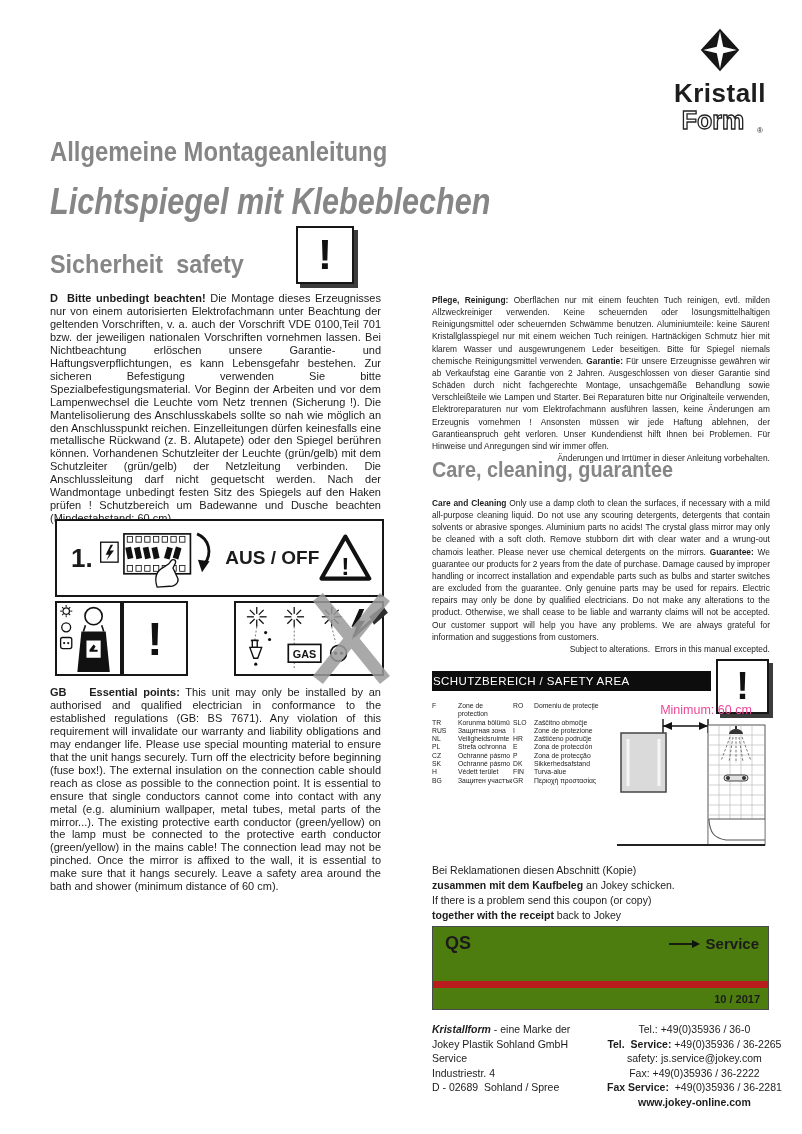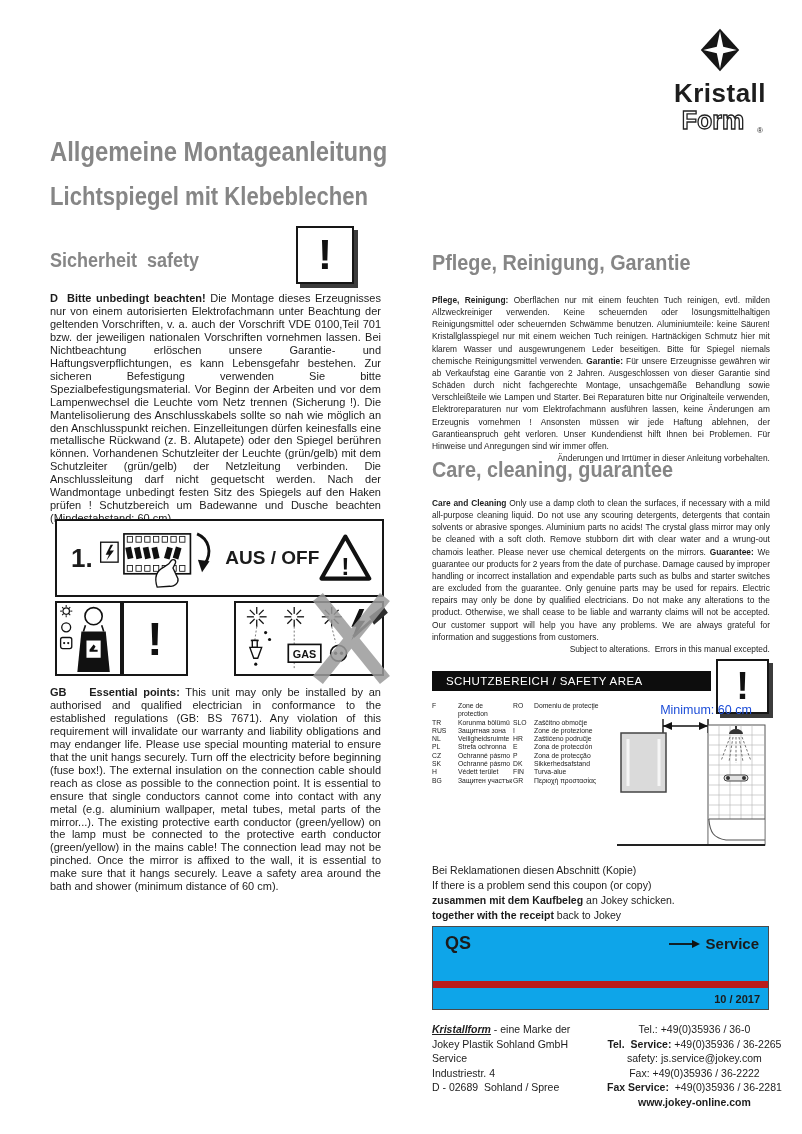--- a/index.html
+++ b/index.html
@@ -12,25 +12,25 @@
   .para{font-size:11px;line-height:12.95px;text-align:justify;color:#1c1c1c;}
   .para-sm{font-size:9.5px;line-height:12.15px;text-align:justify;color:#1c1c1c;
            width:384px;transform:scaleX(.88);transform-origin:0 0;}
   .note-right{text-align:right;}
   b,strong{font-weight:bold;}
   .warnbox{background:#fff;border:2.5px solid #161616;box-shadow:4px 4px 0 #3c3c3c;
            display:flex;align-items:center;justify-content:center;}
   .warnbox .bang{font-weight:bold;color:#111;font-family:"Liberation Sans",sans-serif;}
   .figbox{border:2px solid #161616;background:#fff;}
   .blackbar{background:#0d0d0d;color:#fff;font-size:11.5px;letter-spacing:.4px;
-            display:flex;align-items:center;padding-left:14px;box-sizing:border-box;}
+            display:flex;align-items:center;padding-left:1px;box-sizing:border-box;}
   .lrow{display:flex;font-size:6.8px;line-height:8.3px;color:#222;}
   .lc1{width:26px;}.lt1{width:55px;}.lc2{width:21px;}.lt2{flex:1;}
   .recl{font-size:10.5px;line-height:15px;color:#1c1c1c;}
-  .coupon{border:1.5px solid #4a4a4a;background:#0ea5e9;box-sizing:border-box;}
+  .coupon{border:1.5px solid #4a4a4a;background:#4d7c0f;box-sizing:border-box;}
   .coupon-date{position:absolute;left:0;right:0;bottom:0;height:21px;border-top:7px solid #b91c1c;
                display:flex;align-items:center;justify-content:flex-end;padding-right:8px;
                font-size:11px;font-weight:bold;}
   .foot{font-size:10.5px;line-height:14.5px;color:#1c1c1c;}
 </style>
 </head>
 <body>
 
 <div id="page">
 
@@ -46,25 +46,25 @@
       </svg>
     </div>
     <div style="text-align:center;font-size:26px;font-weight:bold;color:#1d1d1d;letter-spacing:.5px;margin-top:2px;">Kristall</div>
     <div style="text-align:center;margin-top:-3px;">
       <svg width="110" height="30" viewBox="0 0 110 30">
         <text x="48" y="23" text-anchor="middle" font-family="Liberation Sans, sans-serif" font-size="25" font-weight="bold" fill="#ffffff" stroke="#222" stroke-width="1.3">Form</text>
         <text x="92" y="27" font-family="Liberation Sans, sans-serif" font-size="8" fill="#222">®</text>
       </svg>
     </div>
   </div>
-  <div class="abs gray-head" style="left:50px;top:181px;font-size:26px;">
+  <div class="abs gray-head" style="left:50px;top:181px;font-size:36px;font-style:italic;">
     <span class="squeeze">Lichtspiegel mit Klebeblechen</span>
   </div>
 
-  <div class="abs gray-head" style="left:50px;top:249px;font-size:20px;">
+  <div class="abs gray-head" style="left:50px;top:249px;font-size:26px;">
     <span class="squeeze90">Sicherheit&nbsp; safety</span>
   </div>
 
   <div class="abs warnbox" style="left:296px;top:226px;width:54px;height:54px;">
     <span class="bang" style="font-size:42px;">!</span>
   </div>
 
   <div class="abs para" style="left:50px;top:292px;width:331px;">
     <b>D&nbsp; Bitte unbedingt beachten!</b><span> Die Montage dieses Erzeugnisses nur von einem autorisierten Elektrofachmann unter Beachtung der geltenden Vorschriften, v. a. auch der Vorschrift VDE 0100,Teil 701 bzw. der jeweiligen nationalen Vorschriften vornehmen lassen. Bei Nichtbeachtung erlöschen unsere Garantie- und Haftungsverpflichtungen, es kann Lebensgefahr bestehen. Zur sicheren Befestigung verwenden Sie bitte Spezialbefestigungsmaterial. Vor Beginn der Arbeiten und vor dem Lampenwechsel die Leuchte vom Netz trennen (Sicherung !). Die Mantelisolierung des Anschlusskabels sollte so nah wie möglich an den Anschlusspunkt reichen. Einzelleitungen dürfen keinesfalls eine metallische Rückwand (z. B. Alutapete) oder den Spiegel berühren können. Vorhandenen Schutzleiter der Leuchte (grün/gelb) mit dem Schutzleiter (grün/gelb) der Netzleitung verbinden. Die Anschlussleitung darf nicht gequetscht werden. Nach der Wandmontage unbedingt festen Sitz des Spiegels auf den Haken prüfen !  Schutzbereich um Badewanne und Dusche beachten (Mindestabstand: 60 cm).</span>
   </div>
@@ -184,23 +184,20 @@
         <line x1="82" y1="-6" x2="150" y2="78"></line>
         <line x1="150" y1="-6" x2="82" y2="78"></line>
       </g>
     </svg>
   </div>
 
   <div class="abs para" style="left:50px;top:686px;width:331px;">
     <b>GB&nbsp;&nbsp;&nbsp; Essential points:</b><span> This unit may only be installed by an authorised and qualified electrician in conformance to the established regulations (GB: BS 7671). Any violation of this requirement will invalidate our warranty and liability obligations and may endanger life. Please use special mounting material to ensure that the unit hangs securely. Turn off the electricity before beginning (fuse box!). The external insulation on the connection cable should reach as close as possible to the connection point. It is essential to ensure that single conductors cannot come into contact with any metal (e.g. aluminium wallpaper, metal tubes, metal parts of the mirror...). The existing protective earth conductor (green/yellow) on the lamp must be connected to the protective earth conductor (green/yellow) in the mains cable!  The connection lead may not be pinched. Once the mirror is affixed to the wall, it is essential to make sure that it hangs securely. Leave a safety area around the bath and shower (minimum distance of 60 cm).</span>
   </div>
 
-  <div class="abs gray-head" style="left:432px;top:250px;font-size:22px;">
-    <span class="squeeze90">Pflege, Reinigung, Garantie</span>
-  </div>
 
   <div class="abs para-sm" style="left:432px;top:294px;">
     <b>Pflege, Reinigung:</b><span> Oberflächen nur mit einem feuchten Tuch reinigen, evtl. milden Allzweckreiniger verwenden. Keine scheuernden oder lösungsmittelhaltigen Reinigungsmittel oder scheuernden Schwämme benutzen. Aluminiumteile: keine Säuren! Kristallglasspiegel nur mit einem weichen Tuch reinigen. Hartnäckigen Schmutz hier mit klarem Wasser und ausgewrungenem Leder beseitigen. Bitte für Spiegel niemals chemische Reinigungsmittel verwenden. </span><b>Garantie:</b><span> Für unsere Erzeugnisse gewähren wir ab Verkaufstag eine Garantie von 2 Jahren. Ausgeschlossen von dieser Garantie sind Schäden durch nicht fachgerechte Montage, unsachgemäße Behandlung sowie Verschleißteile wie Lampen und Starter. Bei Reparaturen bitte nur Originalteile verwenden, Elektroreparaturen nur vom Elektrofachmann ausführen lassen, keine Änderungen am Erzeugnis vornehmen ! Ansonsten müssen wir jede Haftung ablehnen, der Garantieanspruch geht verloren. Unser Kundendienst hilft Ihnen bei Problemen. Für Hinweise und Anregungen sind wir immer offen.</span>
     <div class="note-right">Änderungen und Irrtümer in dieser Anleitung vorbehalten.</div>
   </div>
 
   <div class="abs gray-head" style="left:432px;top:457px;font-size:22px;">
     <span class="squeeze90">Care, cleaning, guarantee</span>
   </div>
 
@@ -267,21 +264,21 @@
         <span class="lt2">Turva-alue</span>
     </div>
     <div class="lrow">
       <span class="lc1">BG</span>
         <span class="lt1">Защитен участък</span>
         <span class="lc2">GR</span>
         <span class="lt2">Περιοχή  προστασίας</span>
     </div>
   </div>
 
-  <div class="abs" style="left:640px;top:703px;width:132px;text-align:center;font-size:12.5px;color:#1d4ed8;">Minimum: 60 cm</div>
+  <div class="abs" style="left:640px;top:703px;width:132px;text-align:center;font-size:12.5px;color:#ec4899;">Minimum: 60 cm</div>
 
   <svg class="abs" style="left:608px;top:716px;" width="194" height="136" viewBox="0 0 194 136">
 
     <g stroke="#111" stroke-width="1.4">
       <line x1="55" y1="10" x2="100" y2="10"></line>
       <line x1="55" y1="3" x2="55" y2="17"></line>
       <line x1="100" y1="3" x2="100" y2="17"></line>
     </g>
     <polygon points="55,10 64,6 64,14" fill="#111"></polygon>
     <polygon points="100,10 91,6 91,14" fill="#111"></polygon>
@@ -333,41 +330,41 @@
       <rect x="100.8" y="103" width="55.5" height="25" fill="#ffffff"></rect>
       <path d="M100.8,103 C102,117 106,122 118,124 L157,124" fill="none" stroke="#555" stroke-width="1.1"></path>
       <line x1="100.8" y1="103" x2="157" y2="103" stroke="#555" stroke-width="1.1"></line>
     </g>
 
     <line x1="9" y1="129" x2="157" y2="129" stroke="#222" stroke-width="2"></line>
   </svg>
 
   <div class="abs" style="left:432px;top:863px;">
     <div class="recl">Bei Reklamationen diesen Abschnitt (Kopie)</div>
+    <div class="recl"><b>zusammen mit dem Kaufbeleg</b><span> an Jokey schicken.</span></div>
     <div class="recl">If there is a problem send this coupon (or copy)</div>
-    <div class="recl"><b>zusammen mit dem Kaufbeleg</b><span> an Jokey schicken.</span></div>
     <div class="recl"><b>together with the receipt</b><span> back to Jokey</span></div>
   </div>
 
   <div class="abs coupon" style="left:432px;top:926px;width:337px;height:84px;">
     <div style="position:absolute;left:12px;top:6px;font-size:18px;font-weight:bold;">QS</div>
     <div style="position:absolute;right:9px;top:8px;display:flex;align-items:center;gap:6px;">
       <svg width="32" height="12" viewBox="0 0 32 12">
         <line x1="1" y1="6" x2="26" y2="6" stroke="#111" stroke-width="1.8"></line>
         <polygon points="32,6 24,2 24,10" fill="#111"></polygon>
       </svg>
       <span style="font-size:15px;font-weight:bold;">Service</span>
     </div>
     <div class="coupon-date">
       <span>10 / 2017</span>
     </div>
   </div>
 
   <div class="abs foot" style="left:432px;top:1022px;">
-    <div><b style="font-style:italic;text-decoration:underline;">Kristallform</b><span> - eine Marke der</span></div>
+    <div><b style="font-style:italic;">Kristallform</b><span> - eine Marke der</span></div>
     <div>Jokey Plastik Sohland GmbH</div>
     <div>Service</div>
     <div>Industriestr. 4</div>
     <div>D - 02689&nbsp; Sohland / Spree</div>
   </div>
 
   <div class="abs foot" style="left:607px;top:1022px;text-align:center;">
     <div>Tel.: +49(0)35936 / 36-0</div>
     <div><b>Tel.&nbsp; Service:</b><span> +49(0)35936 / 36-2265</span></div>
     <div>safety: js.service@jokey.com</div>

